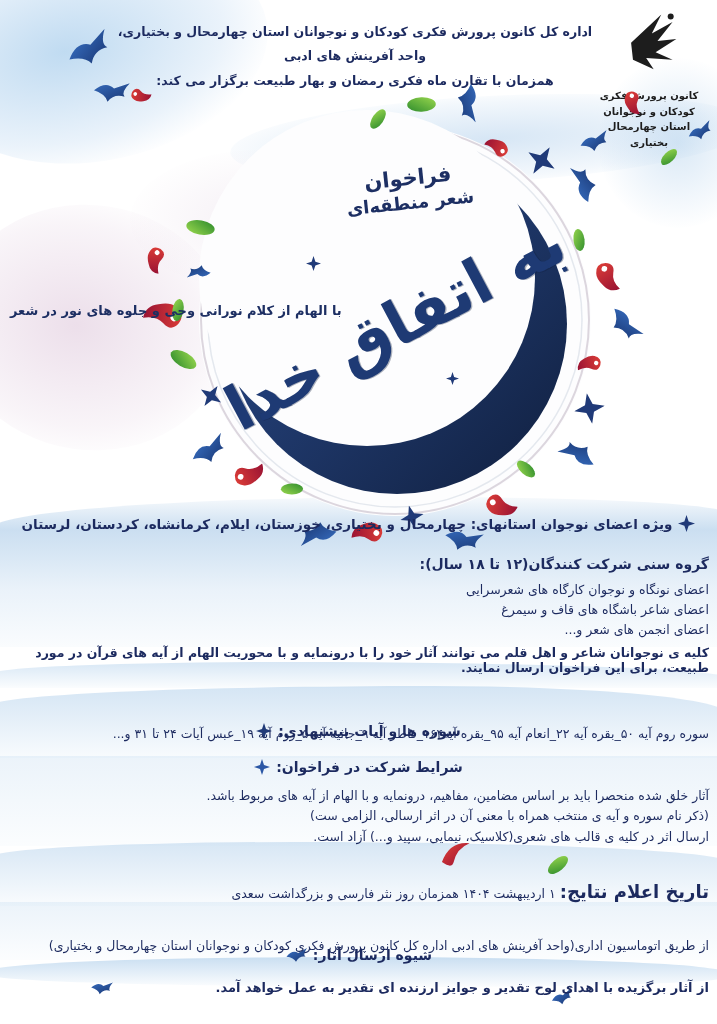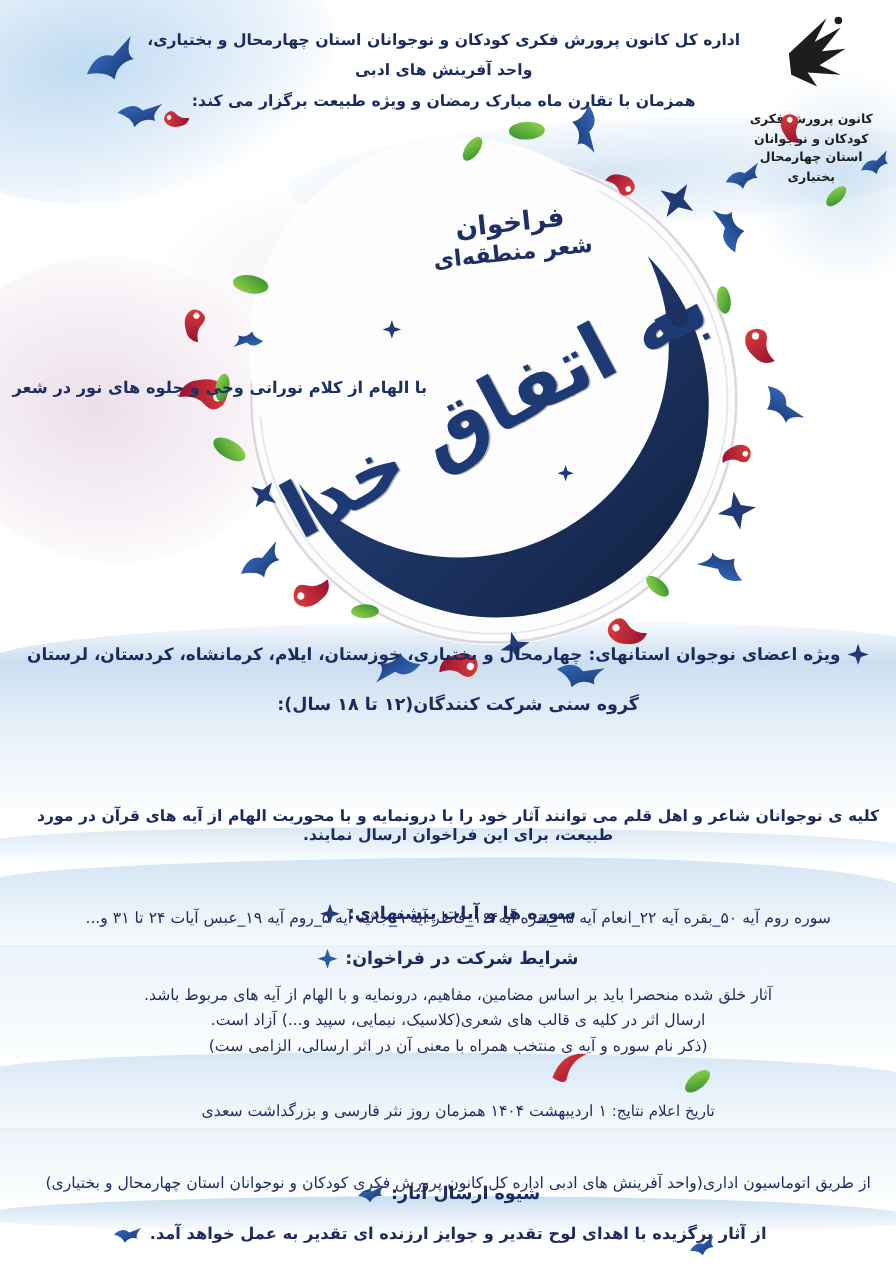--- a/index.html
+++ b/index.html
@@ -43,33 +43,33 @@
     transform:rotate(-6deg);color:#1d2f63;z-index:6;}
   .kicker .k1{font-size:21px;font-weight:bold;display:block;}
   .kicker .k2{font-size:18px;font-weight:bold;display:block;margin-top:2px;}
   .calligraphy{position:absolute;left:185px;top:175px;width:420px;height:300px;z-index:5;
     display:flex;align-items:center;justify-content:center;transform:rotate(-28deg);
     font-size:62px;font-weight:bold;color:#1e3a74;letter-spacing:-2px;white-space:nowrap;
     text-shadow:1px 1px 0 rgba(16,31,62,.35);}
   .subtitle{position:absolute;left:10px;top:303px;width:332px;text-align:left;z-index:6;
     font-size:13px;font-weight:bold;color:#1d2f63;}
   
-  .line{position:absolute;left:24px;right:8px;text-align:center;z-index:4;}
+  .line{position:absolute;left:24px;right:8px;text-align:right;z-index:4;}
   .age-title{top:556px;font-size:14px;font-weight:bold;}
   .age-items{top:580px;font-size:12.5px;font-weight:500;line-height:1.58;}
   .eligibility{top:645px;font-size:12.5px;font-weight:600;}
   .sec-head{position:absolute;left:0;right:0;display:flex;align-items:center;justify-content:center;gap:6px;z-index:4;}
   .sec-head .sh-label{font-size:14px;font-weight:bold;}
   .sug-head{top:723px;}
   .sug-body{top:726px;font-size:12.5px;font-weight:500;}
   .cond-head{top:759px;}
   .cond-lines{top:786px;font-size:12.5px;font-weight:500;line-height:1.62;}
   .deadline{top:855px;font-size:14px;font-weight:bold;}
   .results{top:881px;font-size:12.5px;font-weight:500;}
-  .results b{font-size:12px;font-weight:normal;}
+  .results b{font-size:18px;font-weight:bold;}
   .sub-head{top:914px;margin-top:32px;}
   .sub-body{top:938px;font-size:12.5px;font-weight:500;}
   .awards{top:980px;font-size:13px;font-weight:600;}
   .inl{flex:0 0 auto;}
   .deco{position:absolute;pointer-events:none;z-index:3;}
 </style>
 </head>
 <body>
 
 <svg width="0" height="0" style="position:absolute" aria-hidden="true">
@@ -120,21 +120,21 @@
   <div class="band b1"></div>
   <div class="band b2"></div>
   <div class="band b3"></div>
   <div class="band b4"></div>
   <div class="band b5"></div>
   <div class="band b6"></div>
   <div class="band b7"></div>
 
   <div class="org-header">
     <div>اداره کل کانون پرورش فکری کودکان و نوجوانان استان چهارمحال و بختیاری، واحد آفرینش های ادبی</div>
-    <div>همزمان با تقارن ماه مبارک رمضان و ویژه طبیعت برگزار می کند:</div>
+    <div>همزمان با تقارن ماه فکری رمضان و بهار طبیعت برگزار می کند:</div>
   </div>
 
   <div class="logo-box">
     <svg width="66" height="64" viewBox="0 0 70 66">
       <g fill="#1d1d1d">
         <path d="M16,36 L48,6 L38,26 L60,14 L44,34 L64,32 L42,46 L60,54 L32,52 L40,64 L18,54 Z"></path>
         <circle cx="58" cy="8" r="3.2"></circle>
       </g>
     </svg>
     <div class="logo-lines">
@@ -162,41 +162,46 @@
   <div class="subtitle">با الهام از کلام نورانی وحی و جلوه های نور در شعر</div>
 
   <div class="sec-head" style="top:515px">
     <svg class="inl" width="17" height="17" viewBox="0 0 24 24">
           <use href="#sh-star" fill="#203a78"></use>
         </svg>
     <span style="font-size:13.5px;font-weight:bold">ویژه اعضای نوجوان استانهای: چهارمحال و بختیاری، خوزستان، ایلام، کرمانشاه، کردستان، لرستان</span>
   </div>
 
   <div class="line age-title">گروه سنی شرکت کنندگان(۱۲ تا ۱۸ سال):</div>
+  <div class="line age-items">
+    <div>اعضای نونگاه و نوجوان کارگاه های شعرسرایی</div>
+    <div>اعضای شاعر باشگاه های قاف و سیمرغ</div>
+    <div>اعضای انجمن های شعر و...</div>
+  </div>
 
   <div class="line eligibility">کلیه ی نوجوانان شاعر و اهل قلم می توانند آثار خود را با درونمایه و با محوریت الهام از آیه های قرآن در مورد طبیعت، برای این فراخوان ارسال نمایند.</div>
 
   <div class="sec-head sug-head">
     <span class="sh-label">سوره ها و آیات پیشنهادی:</span>
     <svg class="inl" width="16" height="16" viewBox="0 0 24 24">
           <use href="#sh-star" fill="#203a78"></use>
         </svg>
   </div>
   <div class="line sug-body">سوره روم آیه ۵۰_بقره آیه ۲۲_انعام آیه ۹۵_بقره آیه۱۶۴_فاطر آیه ۹_جاثیه آیه ۵_روم آیه ۱۹_عبس آیات ۲۴ تا ۳۱ و...</div>
 
   <div class="sec-head cond-head">
     <span class="sh-label">شرایط شرکت در فراخوان:</span>
     <svg class="inl" width="16" height="16" viewBox="0 0 24 24">
           <use href="#sh-star" fill="#2b57a5"></use>
         </svg>
   </div>
   <div class="line cond-lines">
     <div>آثار خلق شده منحصرا باید بر اساس مضامین، مفاهیم، درونمایه و با الهام از آیه های مربوط باشد.</div>
+    <div>(ذکر نام سوره و آیه ی منتخب همراه با معنی آن در اثر ارسالی، الزامی ست)</div>
     <div>ارسال اثر در کلیه ی قالب های شعری(کلاسیک، نیمایی، سپید و...) آزاد است.</div>
-    <div>(ذکر نام سوره و آیه ی منتخب همراه با معنی آن در اثر ارسالی، الزامی ست)</div>
   </div>
 
   <div class="line results">
     <b>تاریخ اعلام نتایج:</b>
     <span>۱ اردیبهشت ۱۴۰۴ همزمان روز نثر فارسی و بزرگداشت سعدی</span>
   </div>
 
   <div class="sec-head sub-head">
     <span class="sh-label">شیوه ارسال آثار:</span>
     <svg class="inl" width="22" height="17" viewBox="0 0 30 22">

